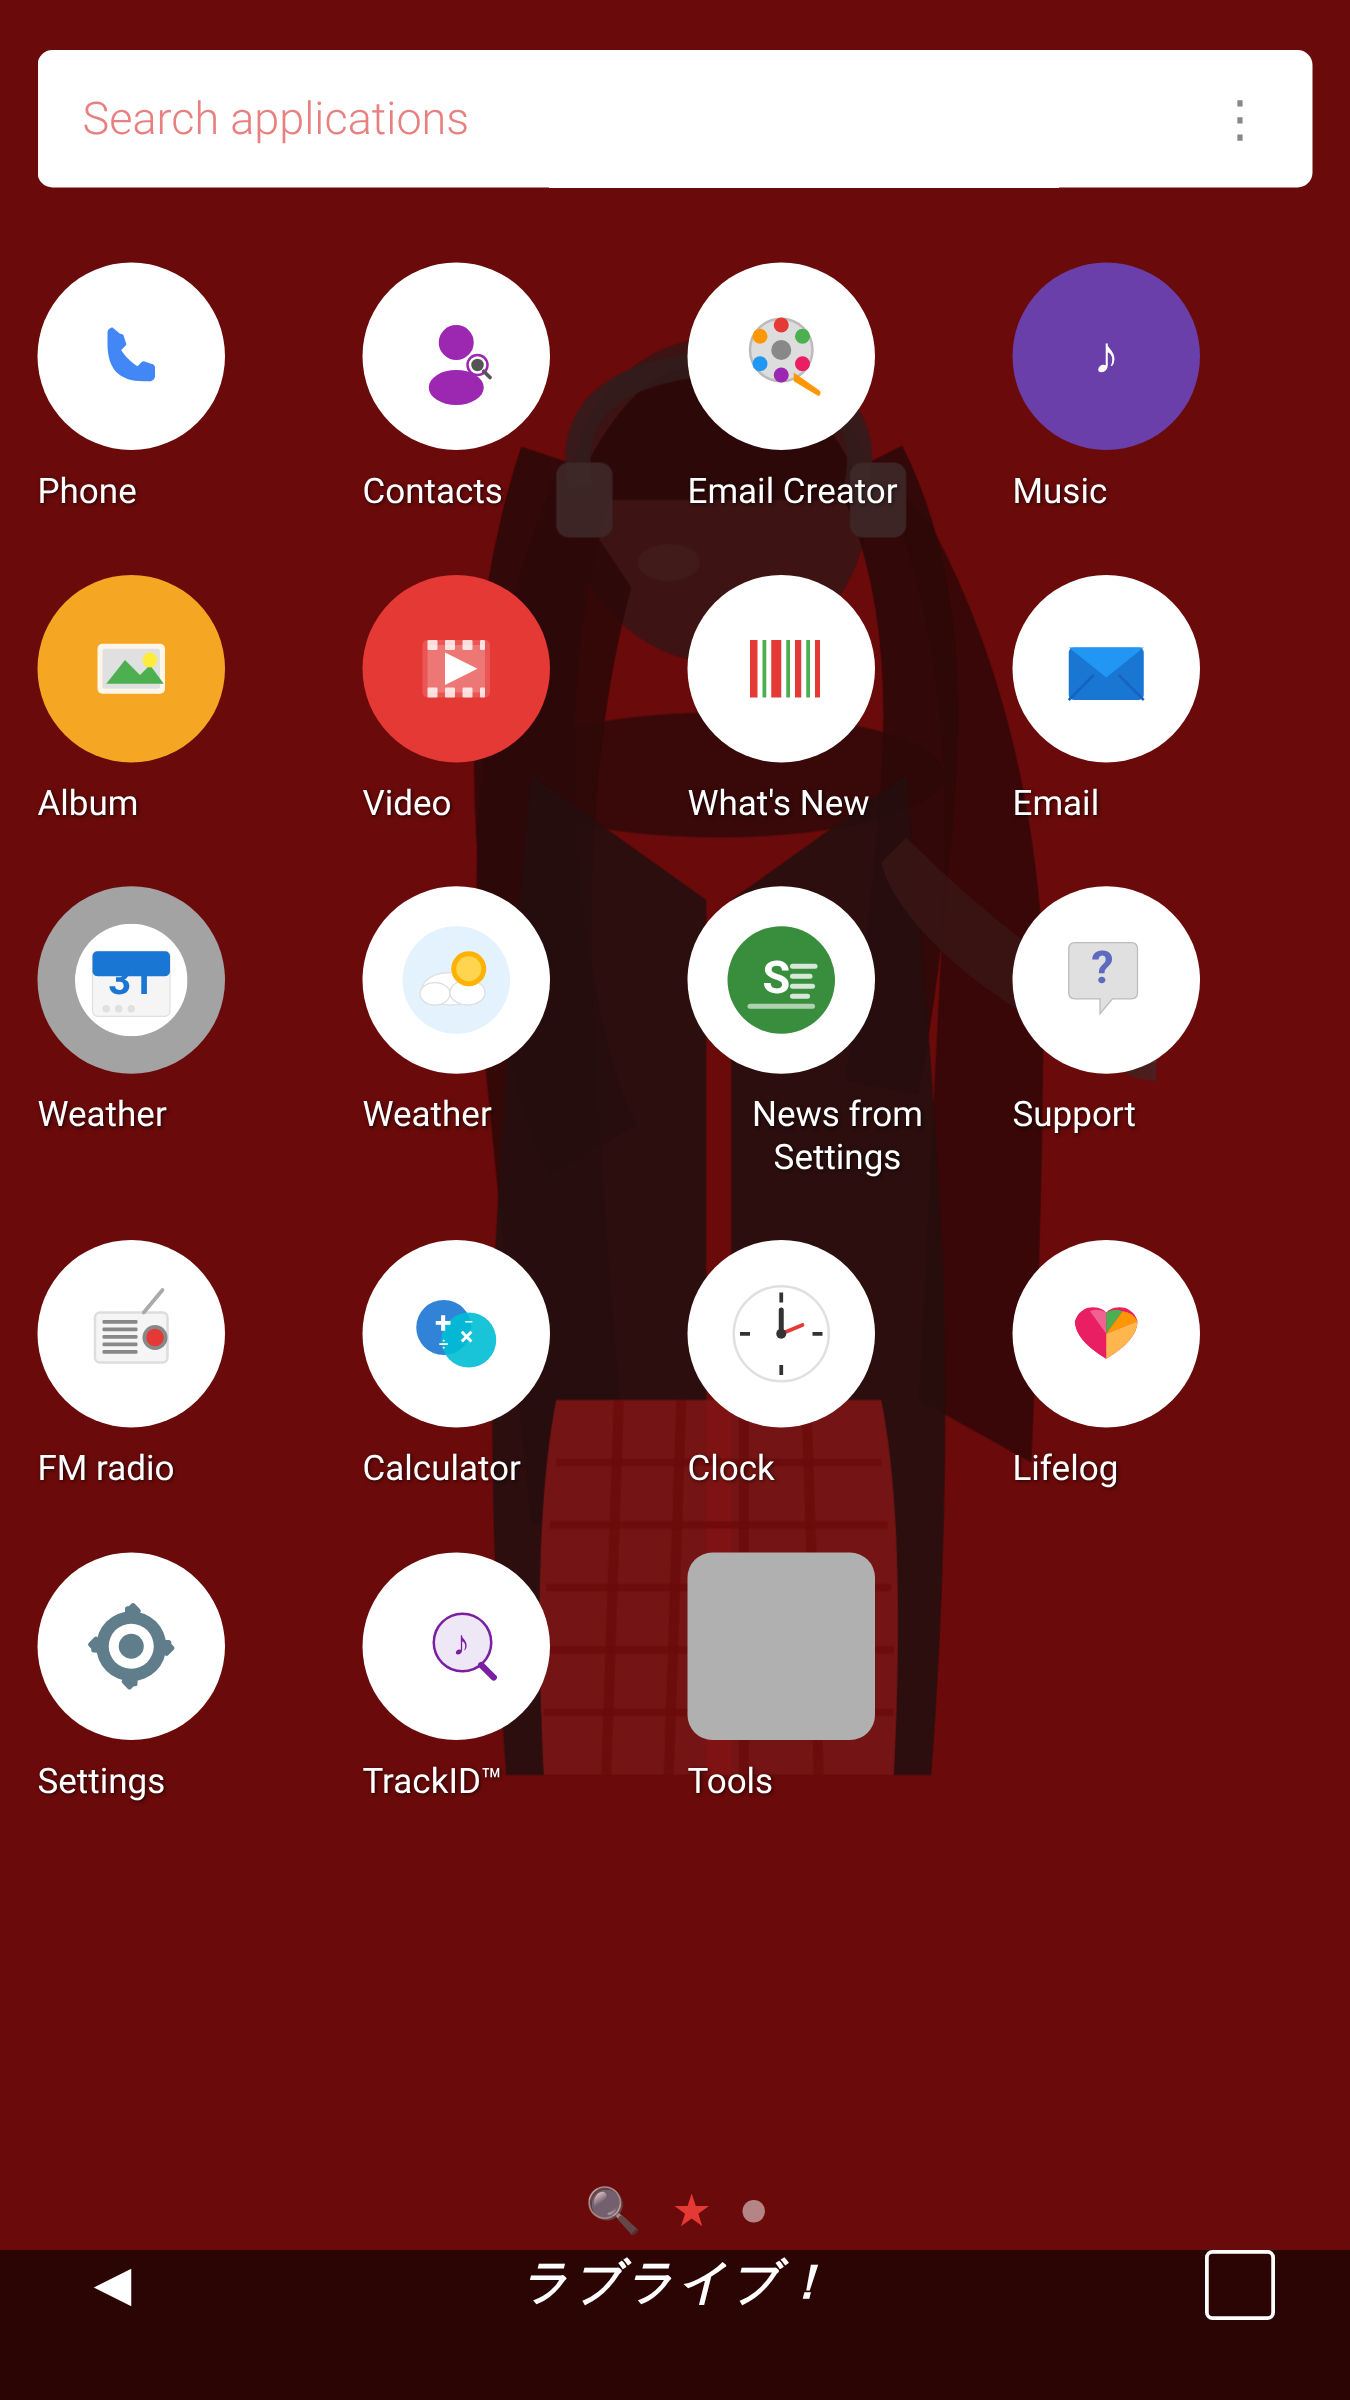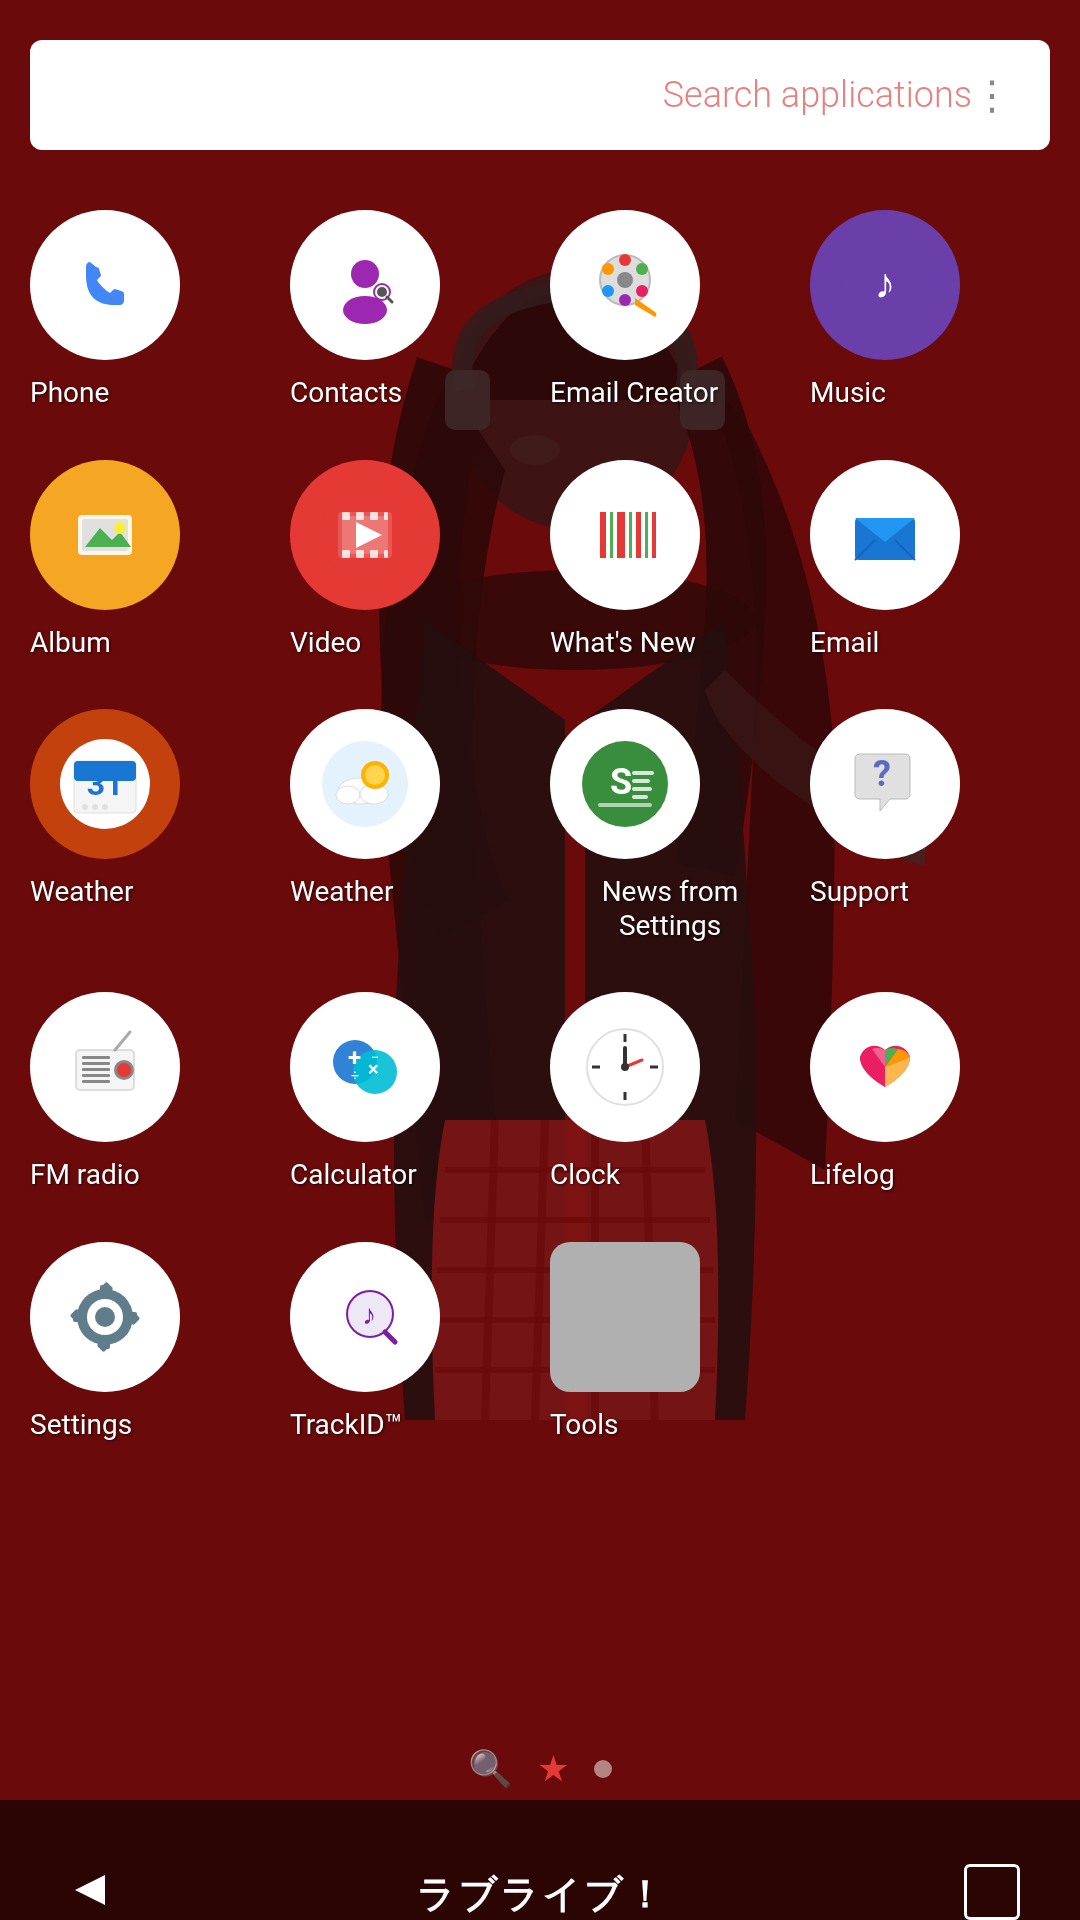--- a/index.html
+++ b/index.html
@@ -29,21 +29,20 @@
     .search-bar {
       position: relative;
       z-index: 10;
       margin: 40px 30px 20px 30px;
       background: white;
       border-radius: 12px;
       display: flex;
       align-items: center;
       padding: 28px 36px;
       height: 110px;
-      text-align: right;
     }
     .search-placeholder {
       flex: 1;
       font-size: 36px;
       color: #e88080;
       font-weight: 300;
     }
     .search-dots {
       font-size: 40px;
       color: #888;
@@ -94,21 +93,21 @@
     
     .icon-phone { background: white; }
     .icon-contacts { background: white; }
     .icon-movie-creator { background: white; }
     .icon-sketch { background: white; }
     .icon-music { background: #6a3faa; }
     .icon-album { background: #f5a623; }
     .icon-video { background: #e53935; }
     .icon-whats-new { background: white; }
     .icon-email { background: white; }
-    .icon-calendar { background: #c2410c; }
+    .icon-calendar { background: #a3a3a3; }
     .icon-weather { background: white; }
     .icon-socialife { background: white; }
     .icon-support { background: white; }
     .icon-fm-radio { background: white; }
     .icon-calculator { background: white; }
     .icon-clock { background: white; }
     .icon-lifelog { background: white; }
     .icon-settings { background: white; }
     .icon-trackid { background: white; }
     .icon-tools { background: #b0b0b0; border-radius: 20px !important; }
@@ -139,23 +138,24 @@
     
     .bottom-bar {
       position: absolute;
       bottom: 0;
       left: 0;
       right: 0;
       height: 120px;
       background: rgba(0,0,0,0.6);
       z-index: 10;
       display: flex;
-      align-items: flex-end;
+      align-items: flex-start;
       justify-content: space-between;
       padding: 0 60px;
+      font-style: italic;
     }
 
     .nav-back {
       width: 60px;
       height: 60px;
       display: flex;
       align-items: center;
       justify-content: center;
     }
 

